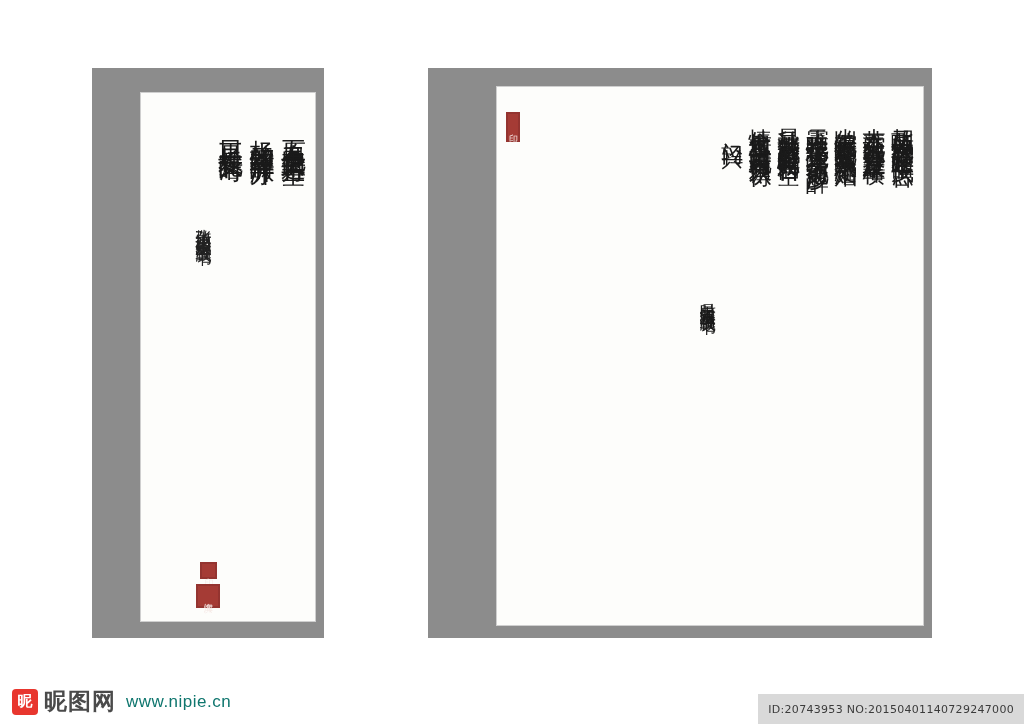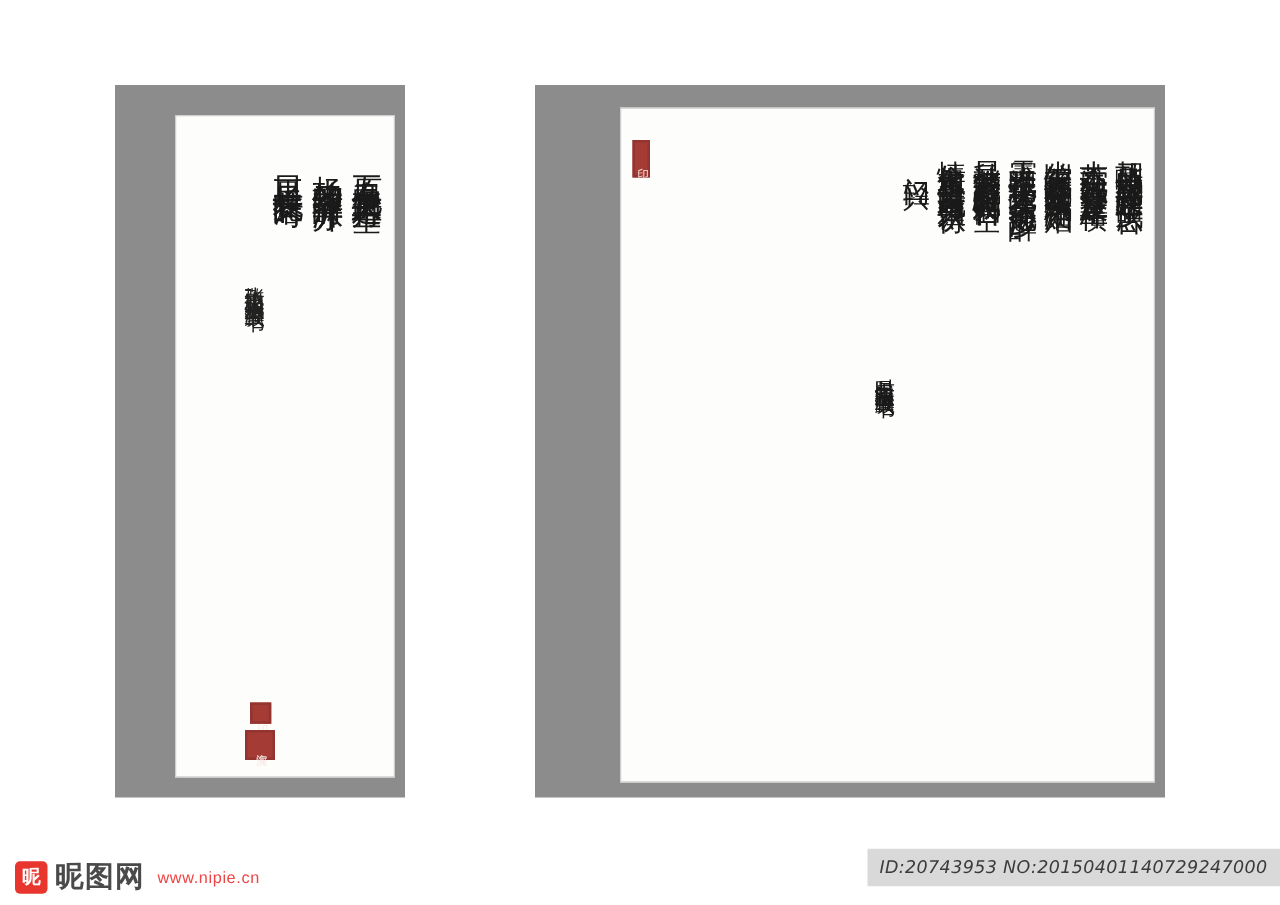--- a/index.html
+++ b/index.html
@@ -169,39 +169,38 @@
     justify-content: center;
     font-family: "DejaVu Sans", sans-serif;
   }
   .wm-name {
     font-size: 23px;
     color: #4a4a4a;
     font-weight: bold;
     letter-spacing: 1px;
   }
   .wm-url {
-    font-size: 13px;
-    color: #ef4444;
+    font-size: 17px;
+    color: #0f766e;
     letter-spacing: 0.5px;
     margin-left: 4px;
   }
   .id-strip {
     position: absolute;
     right: 0;
-    bottom: 15px;
+    bottom: 0;
     height: 30px;
     background: #d9d9d9;
     color: #3b3b3b;
-    font-size: 14px;
+    font-size: 11px;
     display: flex;
     align-items: center;
     padding: 0 10px;
     letter-spacing: 0.3px;
     font-family: "DejaVu Sans", sans-serif;
-    font-style: italic;
   }
 </style>
 </head>
 <body>
 
 <div id="stage">
 
   <div class="panel left">
     <div class="paper">
       <div class="cols">

